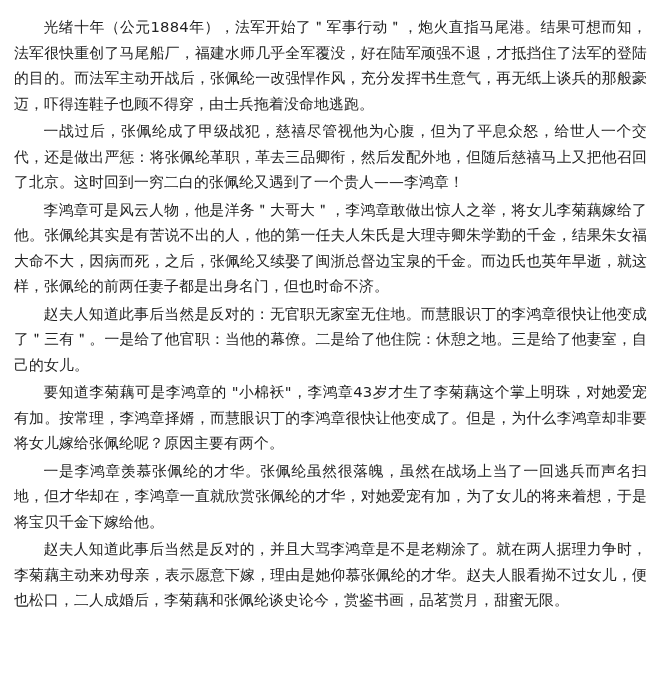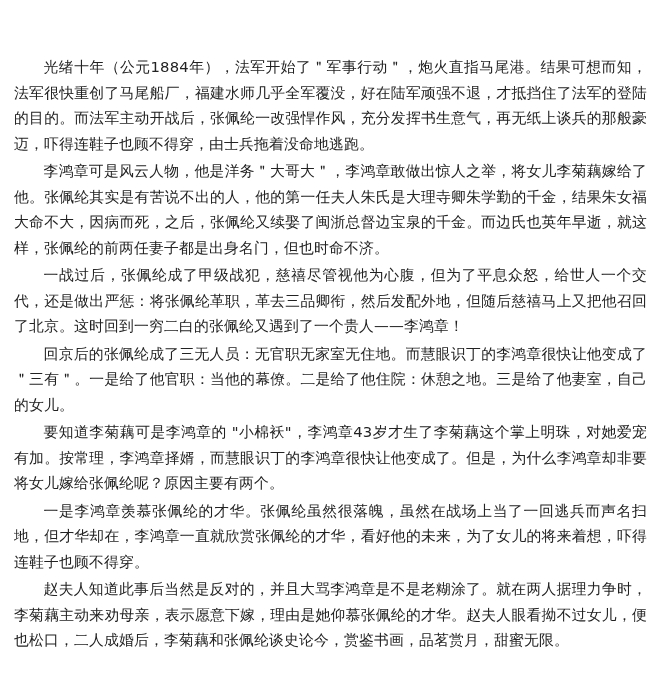--- a/index.html
+++ b/index.html
@@ -9,37 +9,36 @@
   }
   body {
     width: 665px;
     height: 699px;
     font-family: "DejaVu Sans", "Liberation Sans", sans-serif;
     color: #1a1a1a;
   }
   #article {
     padding: 14px 18px 10px 14px;
     box-sizing: border-box;
-    margin-top: 40px;
   }
   .para {
     font-size: 14.8px;
     line-height: 25.5px;
     text-align: justify;
     text-justify: inter-ideograph;
     text-indent: 2em;
     margin: 0 0 2px 0;
     color: #222222;
     letter-spacing: 0.2px;
   }
 </style>
 </head>
 <body>
 
 <div id="article">
   <p class="para">光绪十年（公元1884年），法军开始了＂军事行动＂，炮火直指马尾港。结果可想而知，法军很快重创了马尾船厂，福建水师几乎全军覆没，好在陆军顽强不退，才抵挡住了法军的登陆的目的。而法军主动开战后，张佩纶一改强悍作风，充分发挥书生意气，再无纸上谈兵的那般豪迈，吓得连鞋子也顾不得穿，由士兵拖着没命地逃跑。</p>
+  <p class="para">一战过后，张佩纶成了甲级战犯，慈禧尽管视他为心腹，但为了平息众怒，给世人一个交代，还是做出严惩：将张佩纶革职，革去三品卿衔，然后发配外地，但随后慈禧马上又把他召回了北京。这时回到一穷二白的张佩纶又遇到了一个贵人——李鸿章！</p>
   <p class="para">李鸿章可是风云人物，他是洋务＂大哥大＂，李鸿章敢做出惊人之举，将女儿李菊藕嫁给了他。张佩纶其实是有苦说不出的人，他的第一任夫人朱氏是大理寺卿朱学勤的千金，结果朱女福大命不大，因病而死，之后，张佩纶又续娶了闽浙总督边宝泉的千金。而边氏也英年早逝，就这样，张佩纶的前两任妻子都是出身名门，但也时命不济。</p>
-  <p class="para">一战过后，张佩纶成了甲级战犯，慈禧尽管视他为心腹，但为了平息众怒，给世人一个交代，还是做出严惩：将张佩纶革职，革去三品卿衔，然后发配外地，但随后慈禧马上又把他召回了北京。这时回到一穷二白的张佩纶又遇到了一个贵人——李鸿章！</p>
-  <p class="para">回京后的张佩纶成了三无人员：无官职无家室无住地。而慧眼识丁的李鸿章很快让他变成了＂三有＂。一是给了他官职：当他的幕僚。二是给了他住院：休憩之地。三是给了他妻室，自己的女儿。</p>
+  <p class="para">赵夫人知道此事后当然是反对的：无官职无家室无住地。而慧眼识丁的李鸿章很快让他变成了＂三有＂。一是给了他官职：当他的幕僚。二是给了他住院：休憩之地。三是给了他妻室，自己的女儿。</p>
   <p class="para">要知道李菊藕可是李鸿章的 "小棉袄"，李鸿章43岁才生了李菊藕这个掌上明珠，对她爱宠有加。按常理，李鸿章择婿，而慧眼识丁的李鸿章很快让他变成了。但是，为什么李鸿章却非要将女儿嫁给张佩纶呢？原因主要有两个。</p>
-  <p class="para">一是李鸿章羡慕张佩纶的才华。张佩纶虽然很落魄，虽然在战场上当了一回逃兵而声名扫地，但才华却在，李鸿章一直就欣赏张佩纶的才华，看好他的未来，为了女儿的将来着想，吓得连鞋子也顾不得穿。</p>
+  <p class="para">一是李鸿章羡慕张佩纶的才华。张佩纶虽然很落魄，虽然在战场上当了一回逃兵而声名扫地，但才华却在，李鸿章一直就欣赏张佩纶的才华，对她爱宠有加，为了女儿的将来着想，于是将宝贝千金下嫁给他。</p>
   <p class="para">赵夫人知道此事后当然是反对的，并且大骂李鸿章是不是老糊涂了。就在两人据理力争时，李菊藕主动来劝母亲，表示愿意下嫁，理由是她仰慕张佩纶的才华。赵夫人眼看拗不过女儿，便也松口，二人成婚后，李菊藕和张佩纶谈史论今，赏鉴书画，品茗赏月，甜蜜无限。</p>
 </div>
 
 </body></html>

